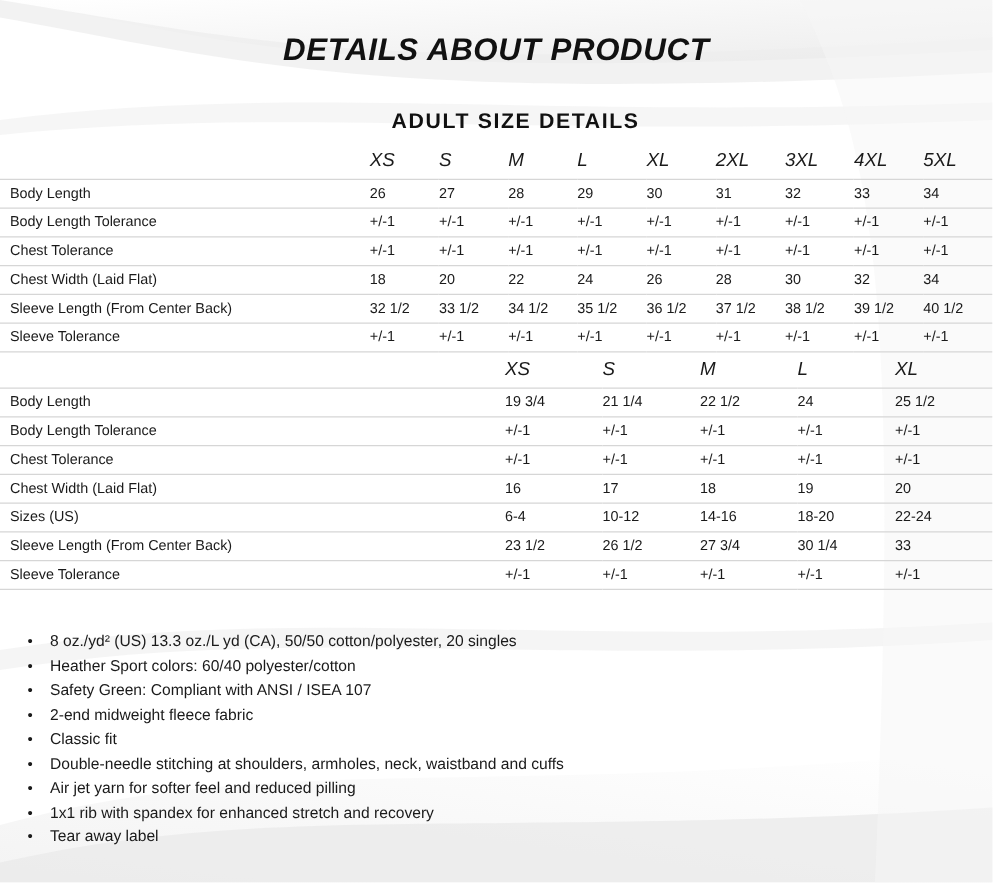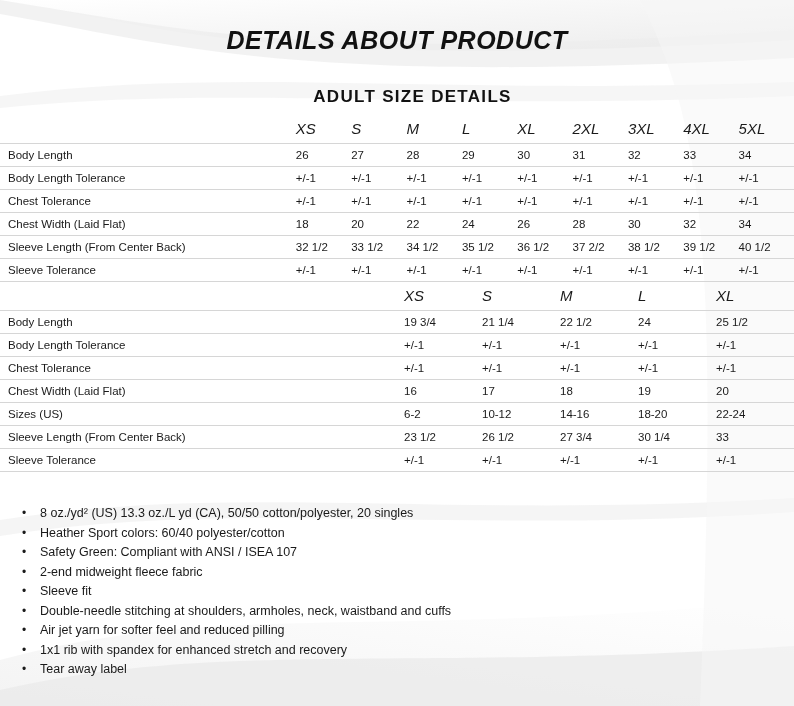--- a/index.html
+++ b/index.html
@@ -220,21 +220,21 @@
         <td>32</td>
         <td>34</td>
       </tr>
       <tr>
         <td class="rowhead">Sleeve Length (From Center Back)</td>
         <td>32 1/2</td>
         <td>33 1/2</td>
         <td>34 1/2</td>
         <td>35 1/2</td>
         <td>36 1/2</td>
-        <td>37 2/2</td>
+        <td>37 1/2</td>
         <td>38 1/2</td>
         <td>39 1/2</td>
         <td>40 1/2</td>
       </tr>
       <tr>
         <td class="rowhead">Sleeve Tolerance</td>
         <td>+/-1</td>
         <td>+/-1</td>
         <td>+/-1</td>
         <td>+/-1</td>
@@ -295,21 +295,21 @@
       <tr>
         <td class="rowhead">Chest Width (Laid Flat)</td>
         <td>16</td>
         <td>17</td>
         <td>18</td>
         <td>19</td>
         <td>20</td>
       </tr>
       <tr>
         <td class="rowhead">Sizes (US)</td>
-        <td>6-2</td>
+        <td>6-4</td>
         <td>10-12</td>
         <td>14-16</td>
         <td>18-20</td>
         <td>22-24</td>
       </tr>
       <tr>
         <td class="rowhead">Sleeve Length (From Center Back)</td>
         <td>23 1/2</td>
         <td>26 1/2</td>
         <td>27 3/4</td>
@@ -325,20 +325,20 @@
         <td>+/-1</td>
       </tr>
     </tbody>
   </table>
 
   <ul class="features">
     <li>8 oz./yd² (US) 13.3 oz./L yd (CA), 50/50 cotton/polyester, 20 singles</li>
     <li>Heather Sport colors: 60/40 polyester/cotton</li>
     <li>Safety Green: Compliant with ANSI / ISEA 107</li>
     <li>2-end midweight fleece fabric</li>
-    <li>Sleeve fit</li>
+    <li>Classic fit</li>
     <li>Double-needle stitching at shoulders, armholes, neck, waistband and cuffs</li>
     <li>Air jet yarn for softer feel and reduced pilling</li>
     <li>1x1 rib with spandex for enhanced stretch and recovery</li>
     <li>Tear away label</li>
   </ul>
 
 </div>
 
 </body></html>

